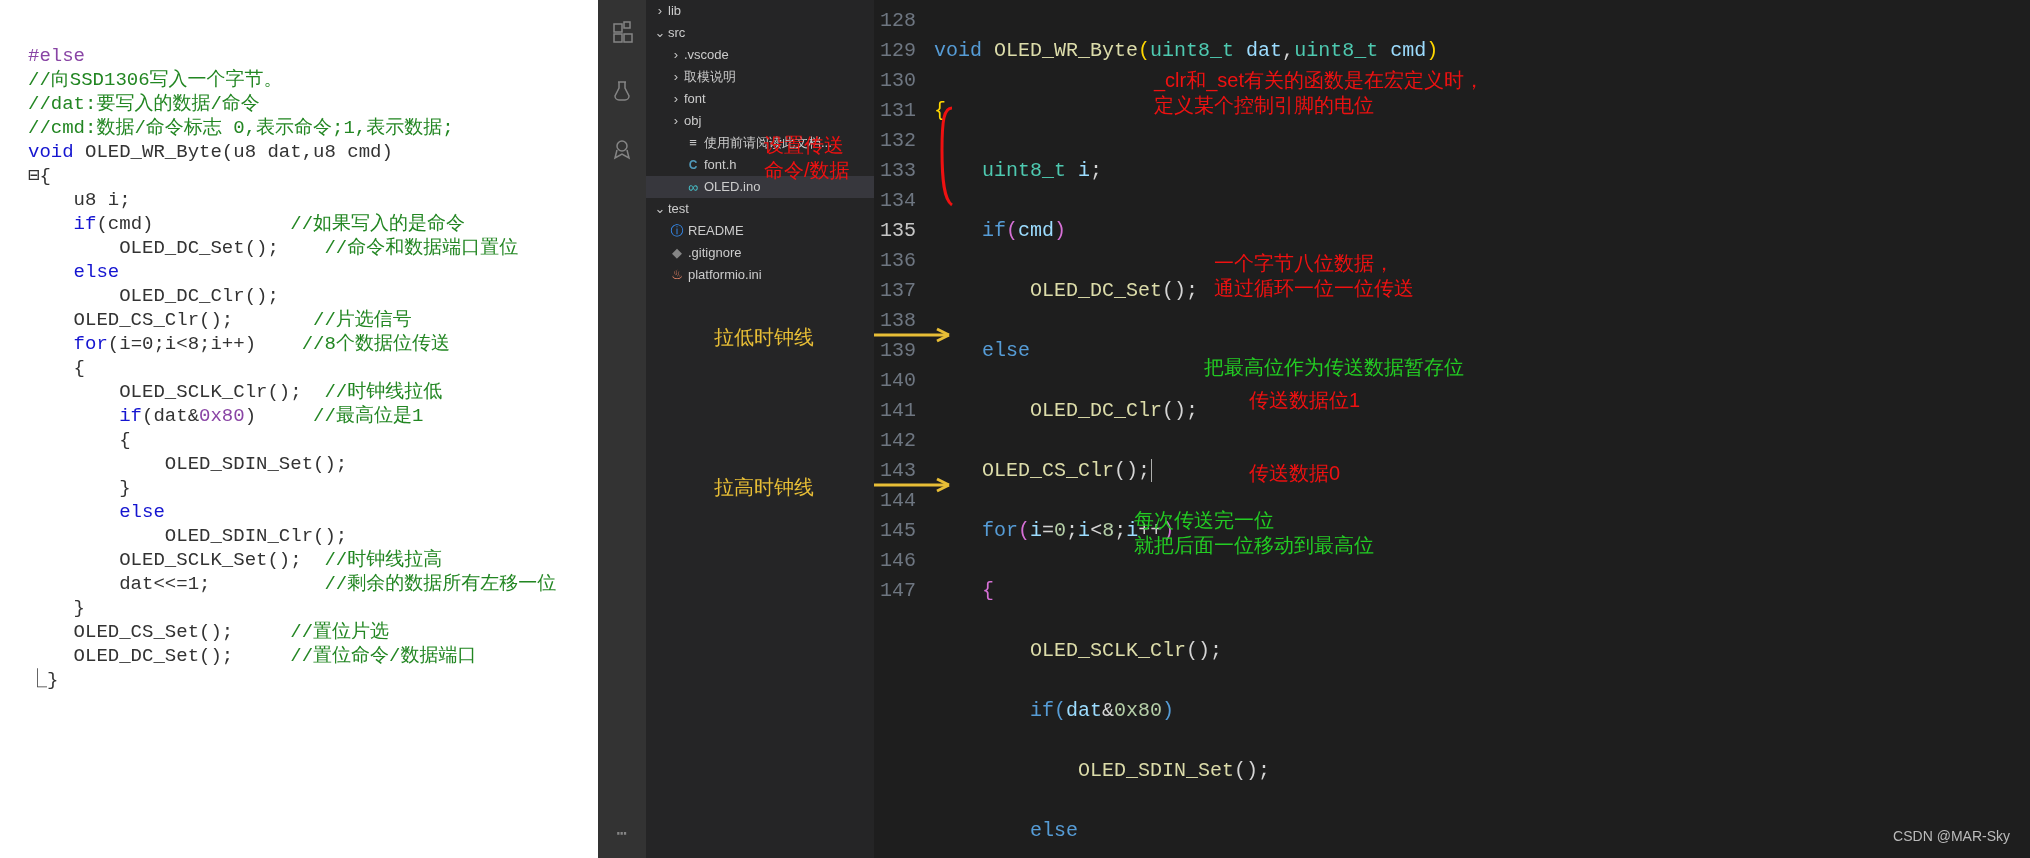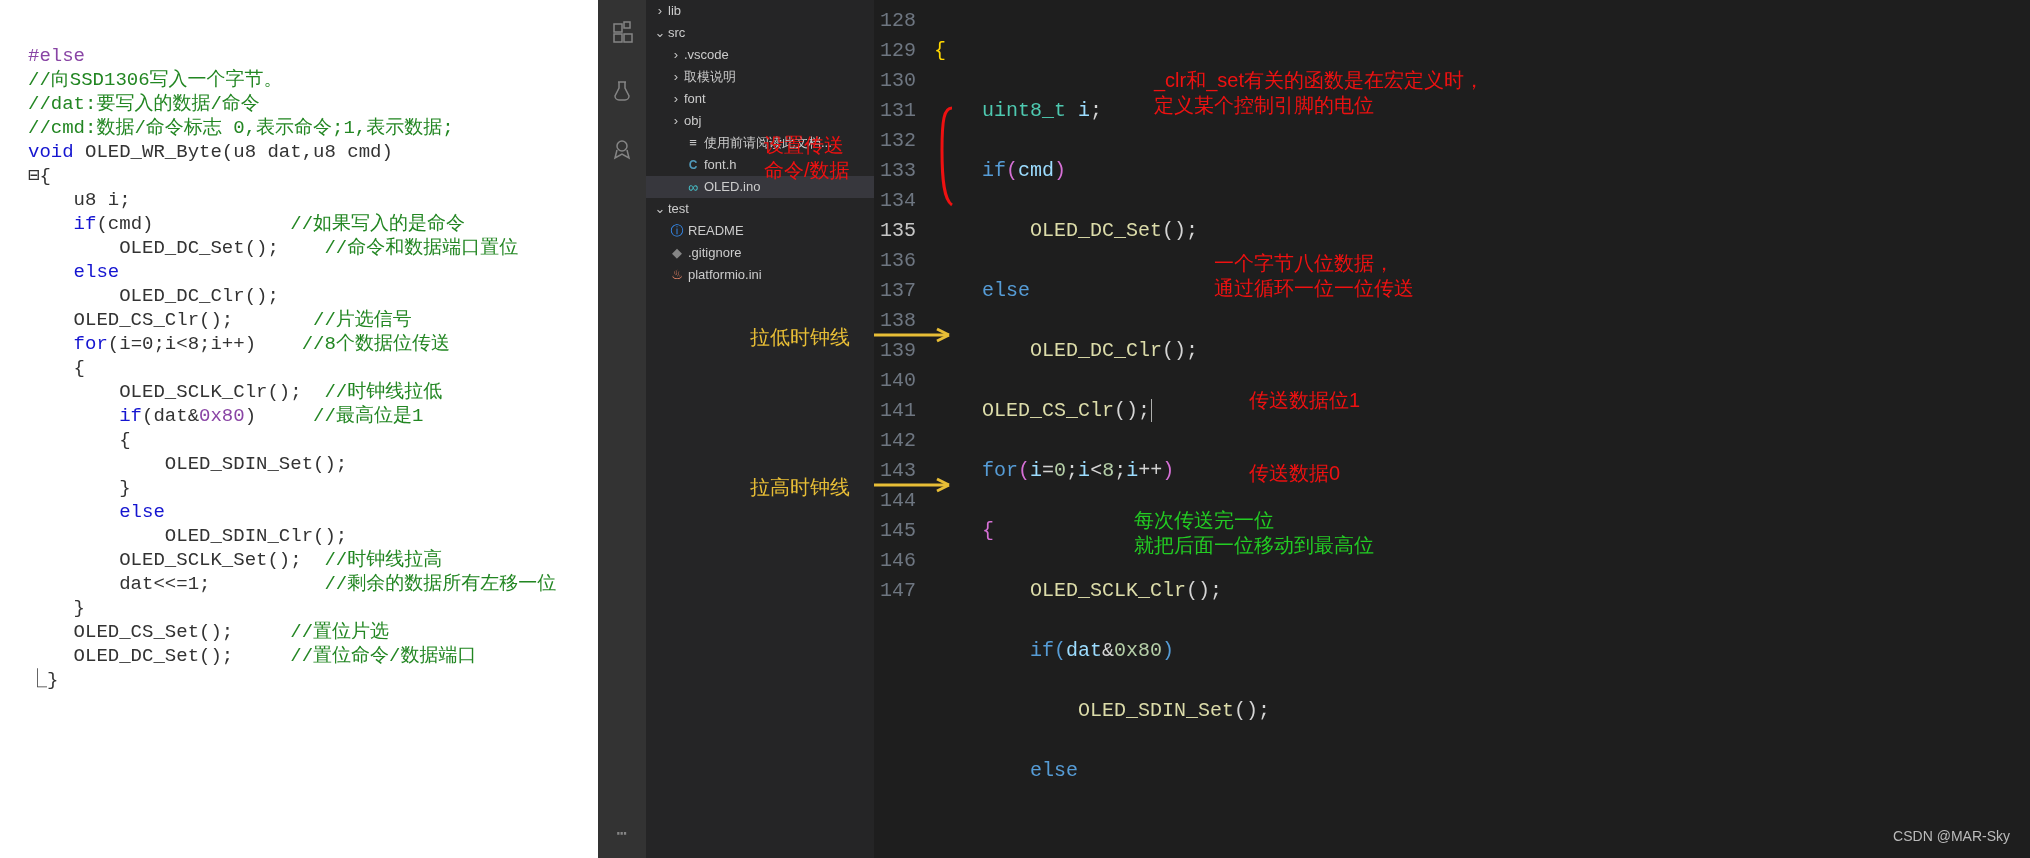--- a/index.html
+++ b/index.html
@@ -112,21 +112,21 @@
   .ann {
     position: absolute;
     font-family: "Microsoft YaHei", sans-serif;
     font-size: 20px;
     pointer-events: none;
     white-space: nowrap;
     text-align: center;
   }
   .ann.red { color: #ee1111; }
   .ann.green { color: #23cc23; }
-  .ann.yellow { color: #e8be36; margin-left: 36px; }
+  .ann.yellow { color: #e8be36; }
   svg.ann-svg { position:absolute; top:0; left:0; pointer-events:none; }
 
   .watermark {
     position: absolute;
     right: 20px;
     bottom: 10px;
     color:#bbb;
     font-family: sans-serif;
     font-size: 14px;
   }
@@ -261,20 +261,21 @@
 <div>140</div>
 <div>141</div>
 <div>142</div>
 <div>143</div>
 <div>144</div>
 <div>145</div>
 <div>146</div>
 <div>147</div>
     </div>
     <div class="code">
+<div><span class="kw">void</span> <span class="fn">OLED_WR_Byte</span><span class="br">(</span><span class="ty">uint8_t </span><span class="pa">dat</span><span>,</span><span class="ty">uint8_t </span><span class="pa">cmd</span><span class="br">)</span></div>
 <div><span class="br">{</span></div>
 <div>    <span class="ty">uint8_t </span><span class="pa">i</span><span>;</span></div>
 <div>    <span class="kw">if</span><span class="br2">(</span><span class="pa">cmd</span><span class="br2">)</span></div>
 <div>        <span class="fn">OLED_DC_Set</span><span>();</span></div>
 <div>    <span class="kw">else</span></div>
 <div>        <span class="fn">OLED_DC_Clr</span><span>();</span></div>
 <div>    <span class="fn">OLED_CS_Clr</span><span>();</span><span class="cursor-bar"></span></div>
 <div>    <span class="kw">for</span><span class="br2">(</span><span class="pa">i</span><span>=</span><span class="num">0</span><span>;</span><span class="pa">i</span><span>&lt;</span><span class="num">8</span><span>;</span><span class="pa">i</span><span>++</span><span class="br2">)</span></div>
 <div>    <span class="br2">{</span></div>
 <div>        <span class="fn">OLED_SCLK_Clr</span><span>();</span></div>
@@ -300,20 +301,21 @@
     </svg>
 
     <div class="ann red" style="left:-110px;top:130px">设置传送</div>
     <div class="ann red" style="left:-110px;top:155px">命令/数据</div>
     <div class="ann red" style="left:280px;top:65px">_clr和_set有关的函数是在宏定义时，</div>
     <div class="ann red" style="left:280px;top:90px">定义某个控制引脚的电位</div>
     <div class="ann yellow" style="left:-160px;top:322px">拉低时钟线</div>
     <div class="ann yellow" style="left:-160px;top:472px">拉高时钟线</div>
     <div class="ann red" style="left:340px;top:248px">一个字节八位数据，</div>
     <div class="ann red" style="left:340px;top:273px">通过循环一位一位传送</div>
+    <div class="ann green" style="left:330px;top:352px">把最高位作为传送数据暂存位</div>
     <div class="ann red" style="left:375px;top:385px">传送数据位1</div>
     <div class="ann red" style="left:375px;top:458px">传送数据0</div>
     <div class="ann green" style="left:260px;top:505px">每次传送完一位</div>
     <div class="ann green" style="left:260px;top:530px">就把后面一位移动到最高位</div>
   </div>
 </div>
 
 <div class="watermark">CSDN @MAR-Sky</div>
 
 </body></html>

